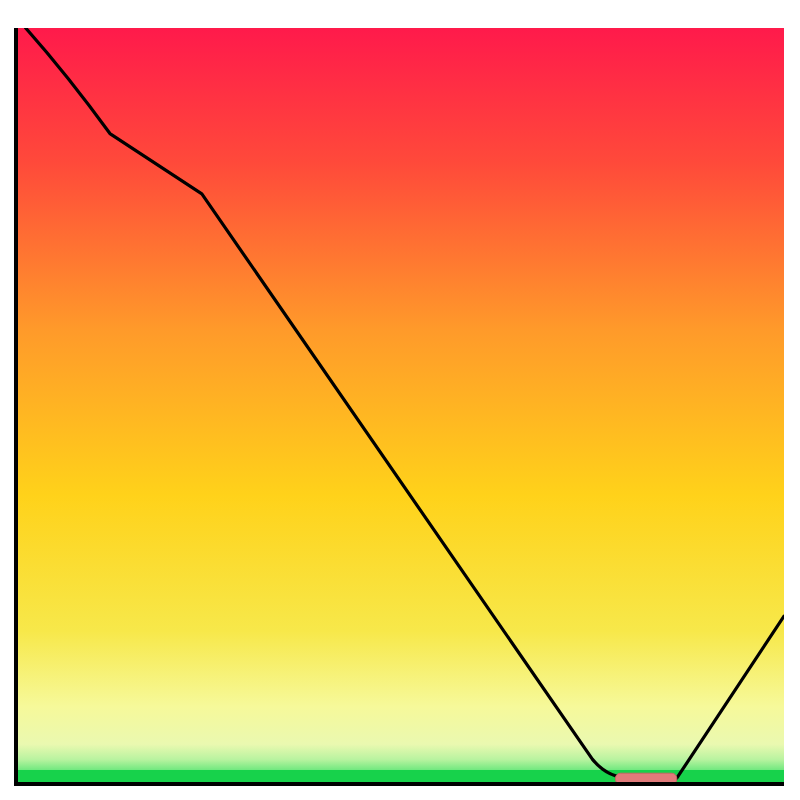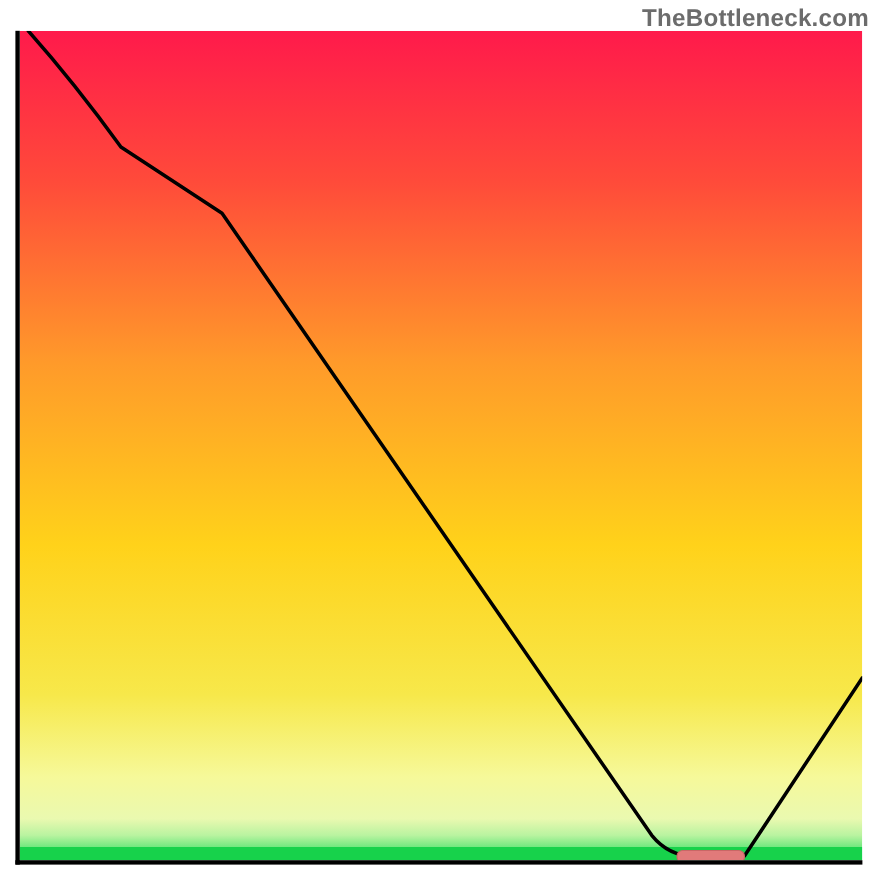--- a/index.html
+++ b/index.html
@@ -58,21 +58,20 @@
     width: 766px;
     height: 754px;
     pointer-events: none;
   }
 </style>
 </head>
 <body>
 
 <div class="container">
 
-  <div class="watermark">TheBottleneck.com</div>
 
   <div class="plot-frame">
     <div class="plot-area">
 
       <svg class="bg" viewBox="0 0 766 754" preserveAspectRatio="none">
         <defs>
           <linearGradient id="heat" x1="0" y1="0" x2="0" y2="1">
             <stop offset="0%" stop-color="#ff1a4b"></stop>
             <stop offset="18%" stop-color="#ff4a3a"></stop>
             <stop offset="40%" stop-color="#ff9a2a"></stop>

